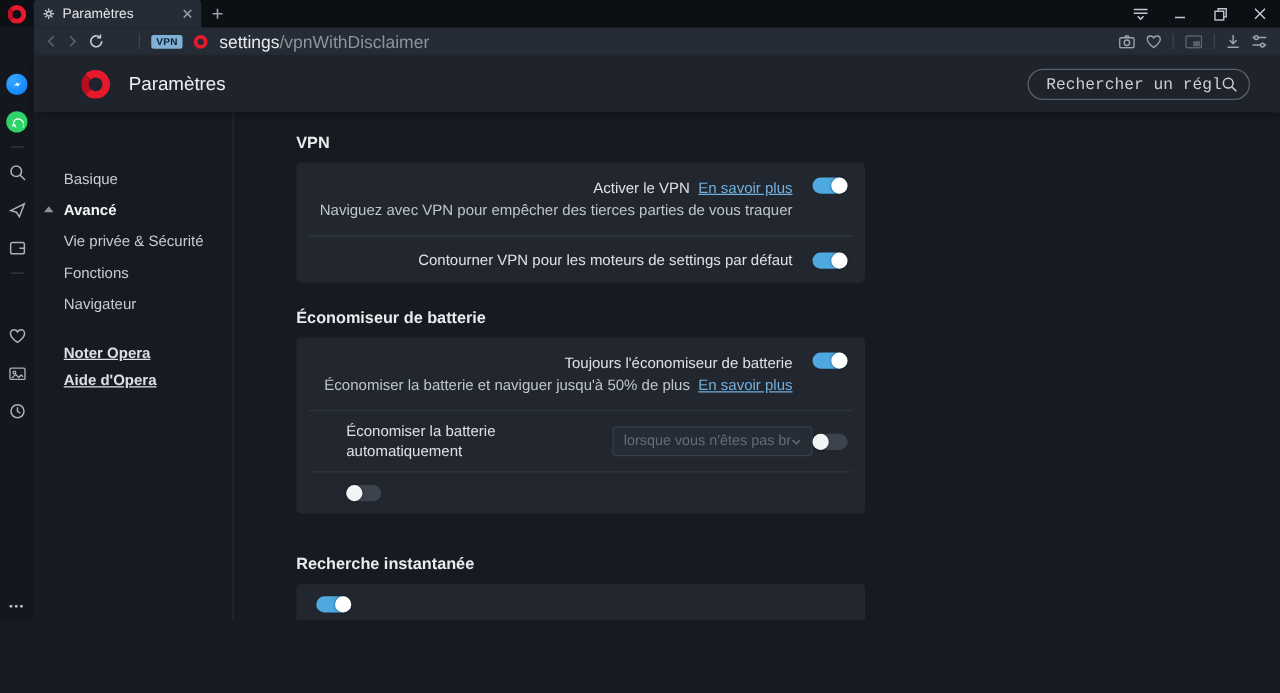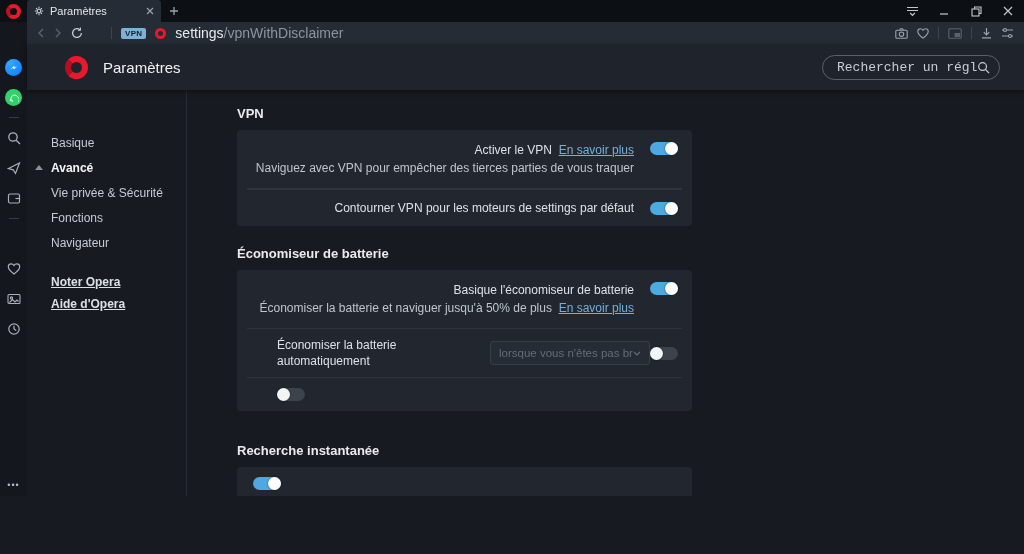--- a/index.html
+++ b/index.html
@@ -347,21 +347,21 @@
               <div class="lbl">Contourner VPN pour les moteurs de settings par défaut</div>
             </div>
           <span class="toggle on"></span>
         </div>
       </div>
 
       <div class="sec-heading">Économiseur de batterie</div>
       <div class="card">
         <div class="row top">
           <div class="texts">
-            <div class="lbl">Basique l'économiseur de batterie</div>
+            <div class="lbl">Toujours l'économiseur de batterie</div>
             <div class="desc">
               <span>Économiser la batterie et naviguer jusqu'à 50% de plus</span>&nbsp;
               <span class="lnk">En savoir plus</span>
             </div>
           </div>
           <span class="toggle on"></span>
         </div>
         <div class="divider"></div>
         <div class="row indent" style="padding-top:8px;padding-bottom:8px;">
           <div class="lbl">Économiser la batterie automatiquement</div>

